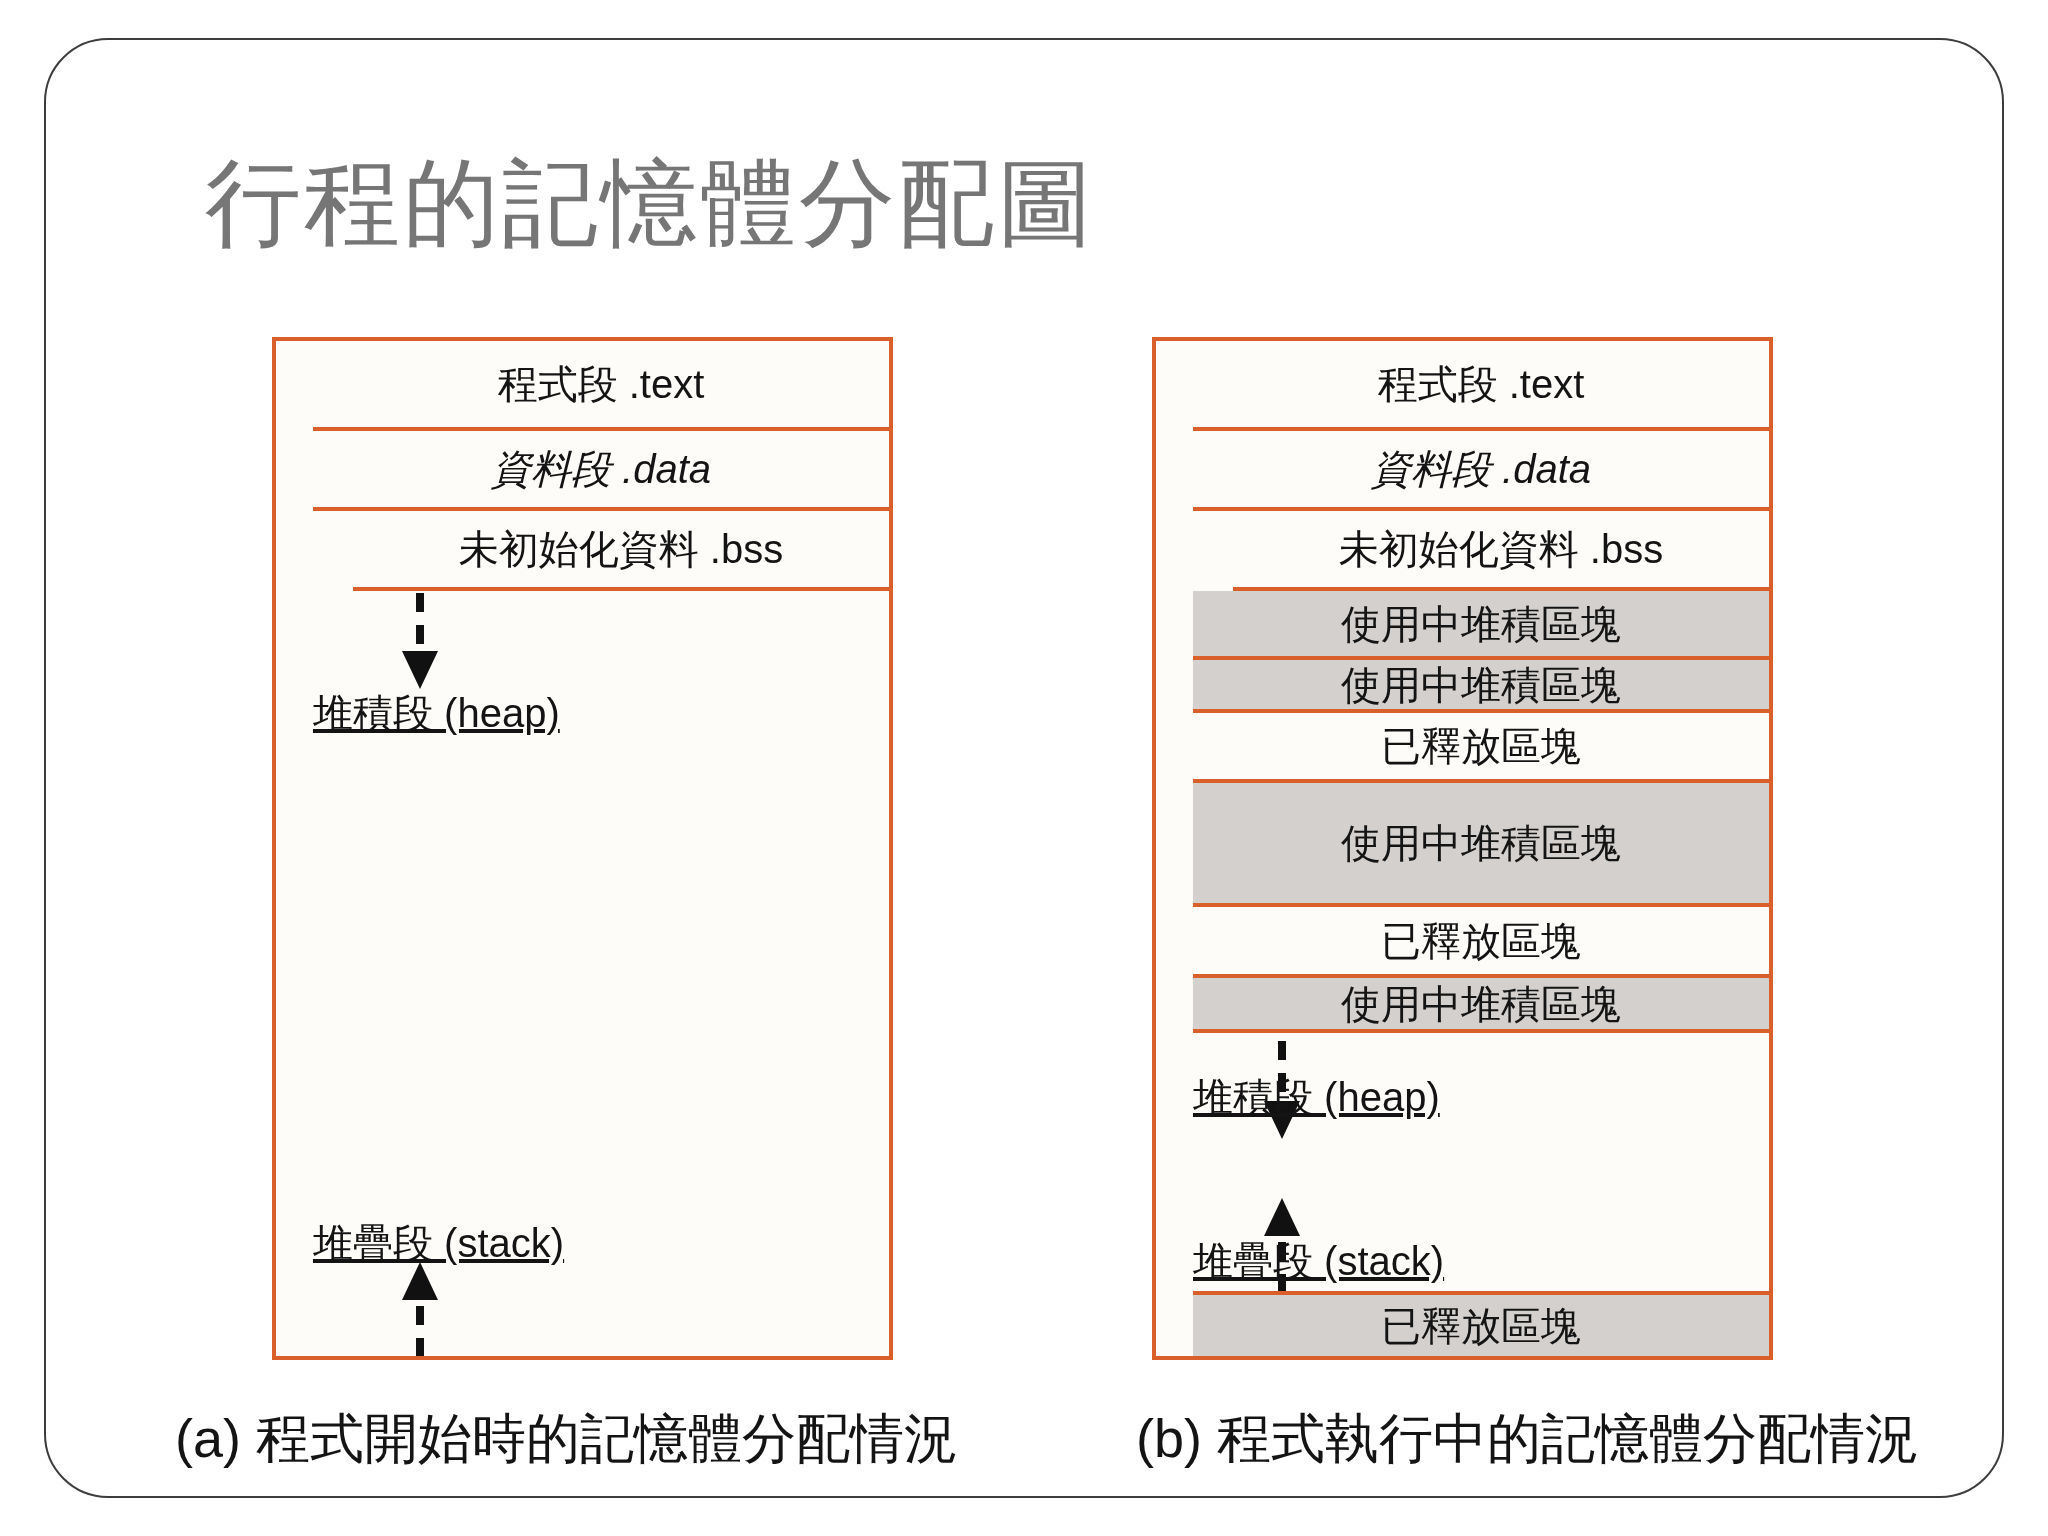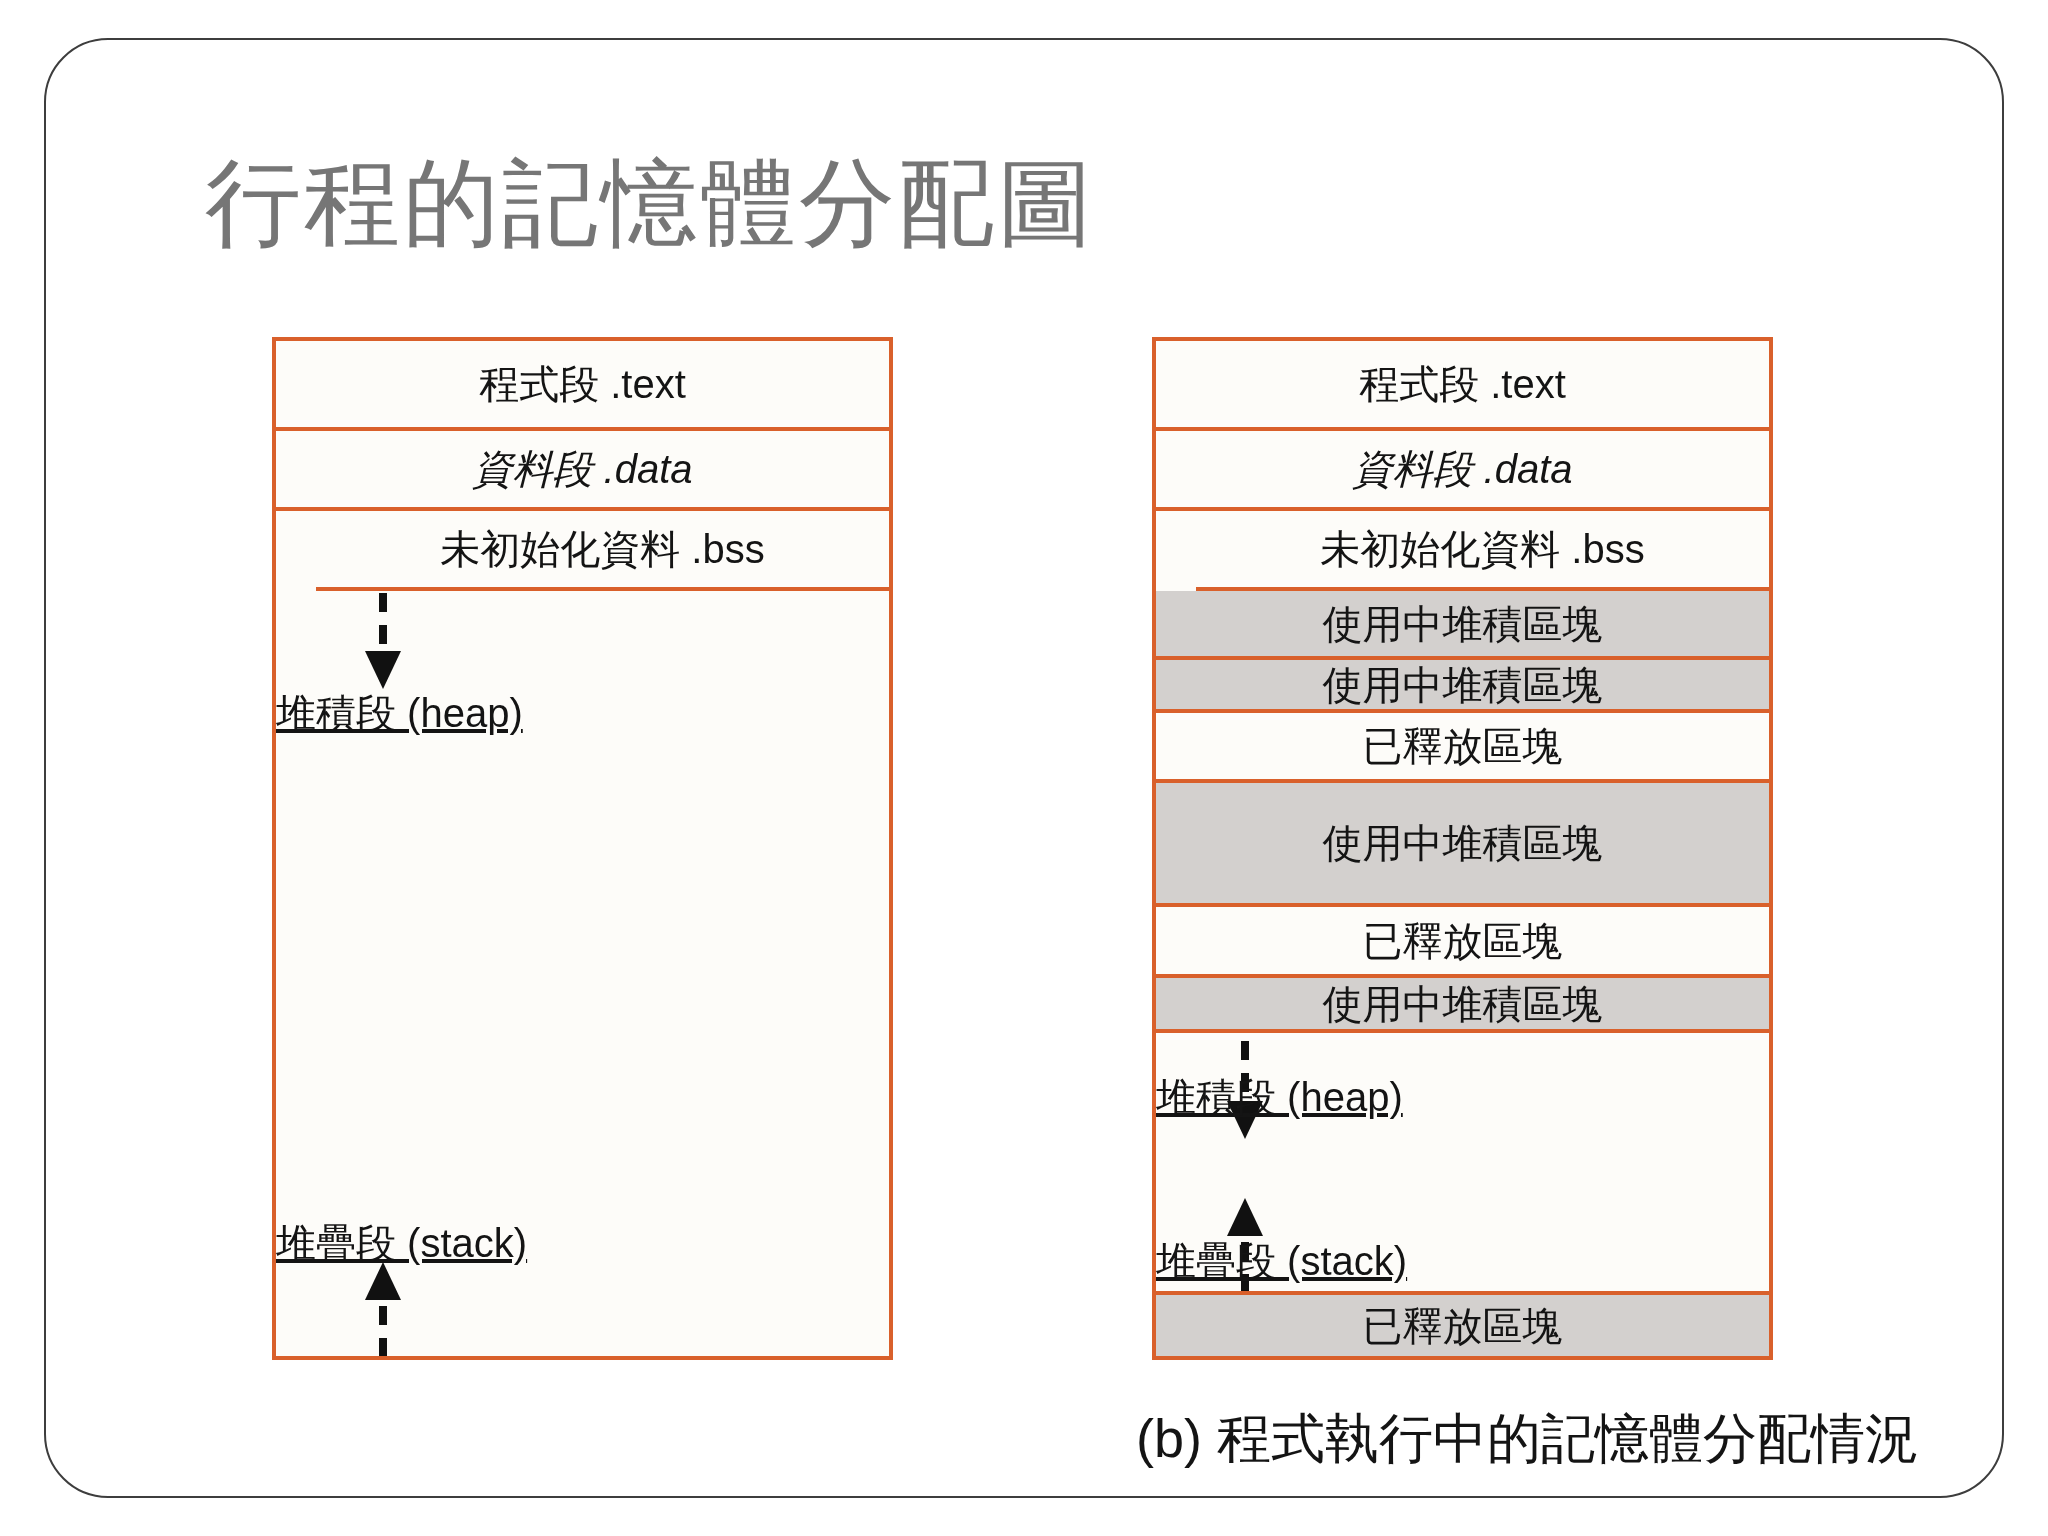--- a/index.html
+++ b/index.html
@@ -12,21 +12,21 @@
   }
   html,body{margin:0;padding:0;background:#fff;}
   body{font-family:"Liberation Sans","DejaVu Sans",sans-serif;color:var(--ink);}
   .slide{position:relative;width:2048px;height:1536px;background:#ffffff;overflow:hidden;}
   .frame{position:absolute;left:44px;top:38px;right:44px;bottom:38px;
          border:2px solid var(--frame);border-radius:64px;}
   .title{position:absolute;left:205px;top:148px;font-size:96px;line-height:1.15;
          color:var(--title-gray);letter-spacing:3px;white-space:nowrap;font-weight:400;}
   .memcol{position:absolute;top:337px;width:621px;height:1023px;box-sizing:border-box;
           border:4px solid var(--orange);background:var(--offwhite);
-          display:flex;flex-direction:column;}
+          display:flex;flex-direction:column;padding-left:37px;}
   .col-a{left:272px;}
   .col-b{left:1152px;}
   .row{box-sizing:border-box;border-bottom:4px solid var(--orange);
        display:flex;align-items:center;justify-content:center;
        font-size:40px;line-height:1;white-space:nowrap;}
   .gray{background:var(--gray);align-items:center;}
   .r-text{height:90px;}
   .r-data{height:80px;font-style:italic;}
   .r-bss{height:80px;margin-left:40px;}
   .r-g1{height:69px;}
@@ -117,14 +117,15 @@
         <polygon points="22,0 4,38 40,38" fill="#111"></polygon>
         <line x1="22" y1="44" x2="22" y2="93" stroke="#111" stroke-width="8" stroke-dasharray="19 13"></line>
       </svg>
       <div class="float-label" style="top:208px;">堆疊段 (stack)</div>
     </div>
     <div class="row r-gs gray">
       <span class="seg-label">已釋放區塊</span>
     </div>
   </div>
 
+  <div class="caption cap-a">(a) 程式開始時的記憶體分配情況</div>
   <div class="caption cap-b">(b) 程式執行中的記憶體分配情況</div>
 </div>
 
 </body></html>

